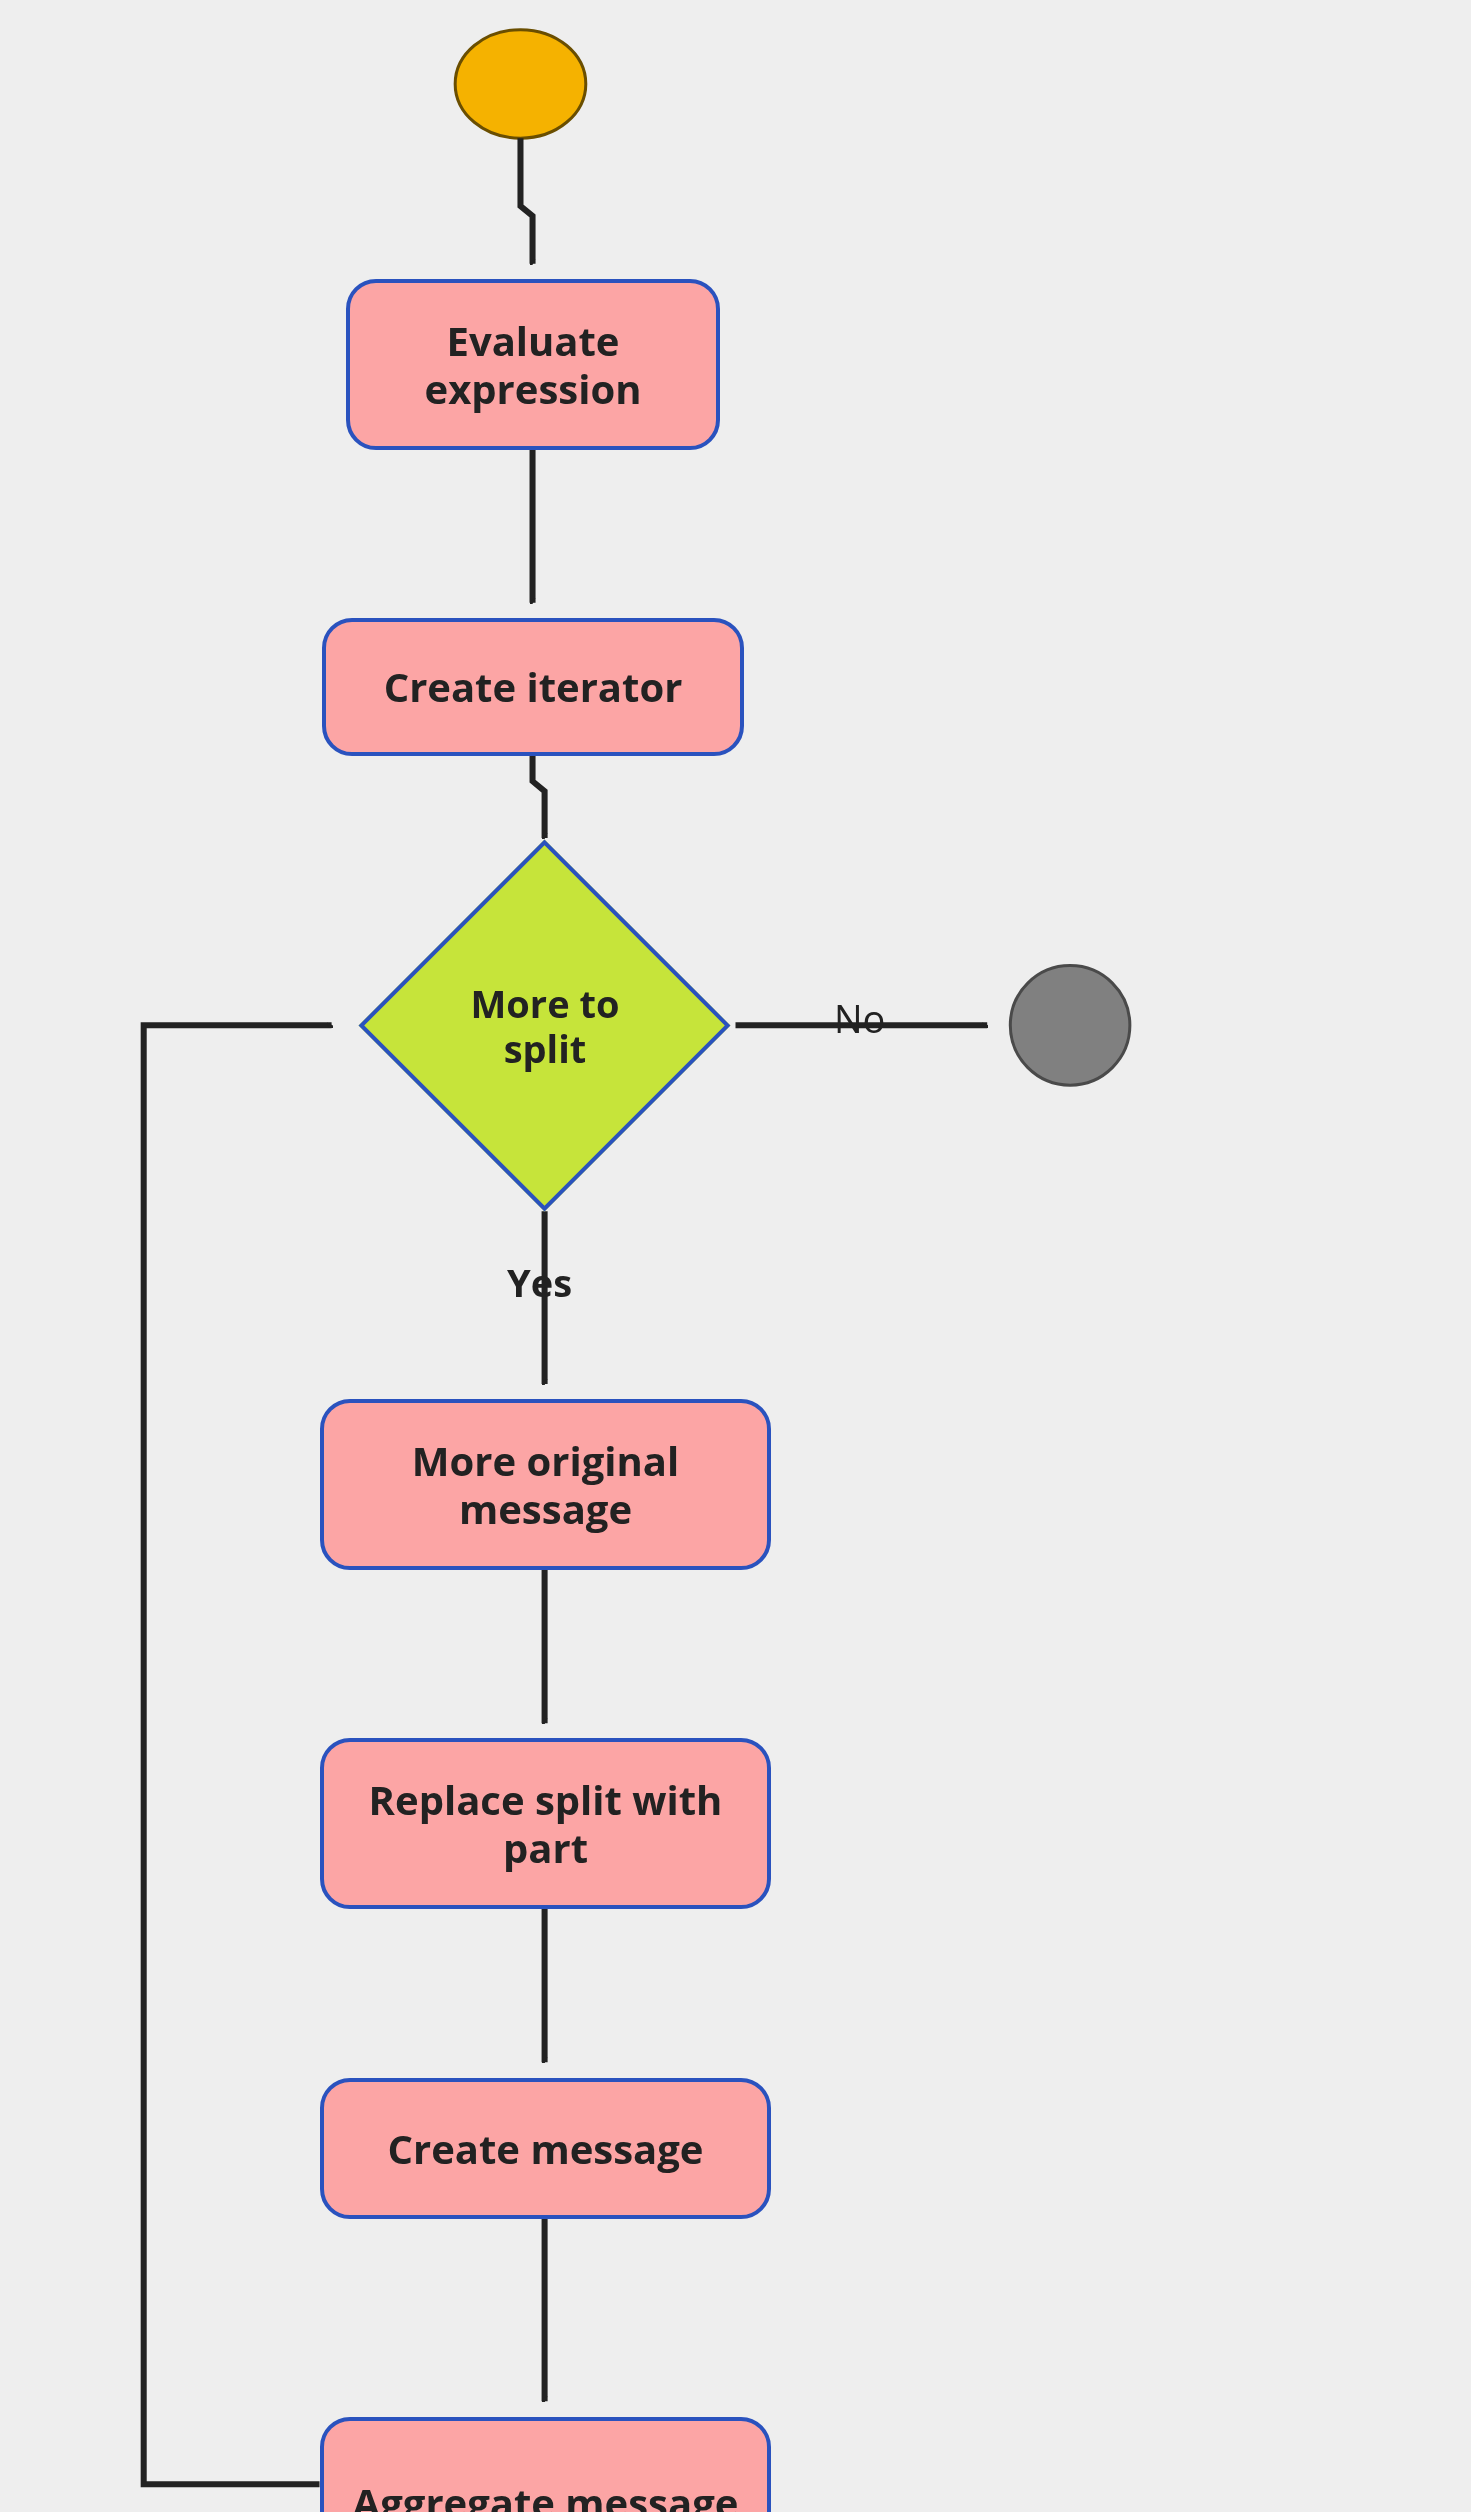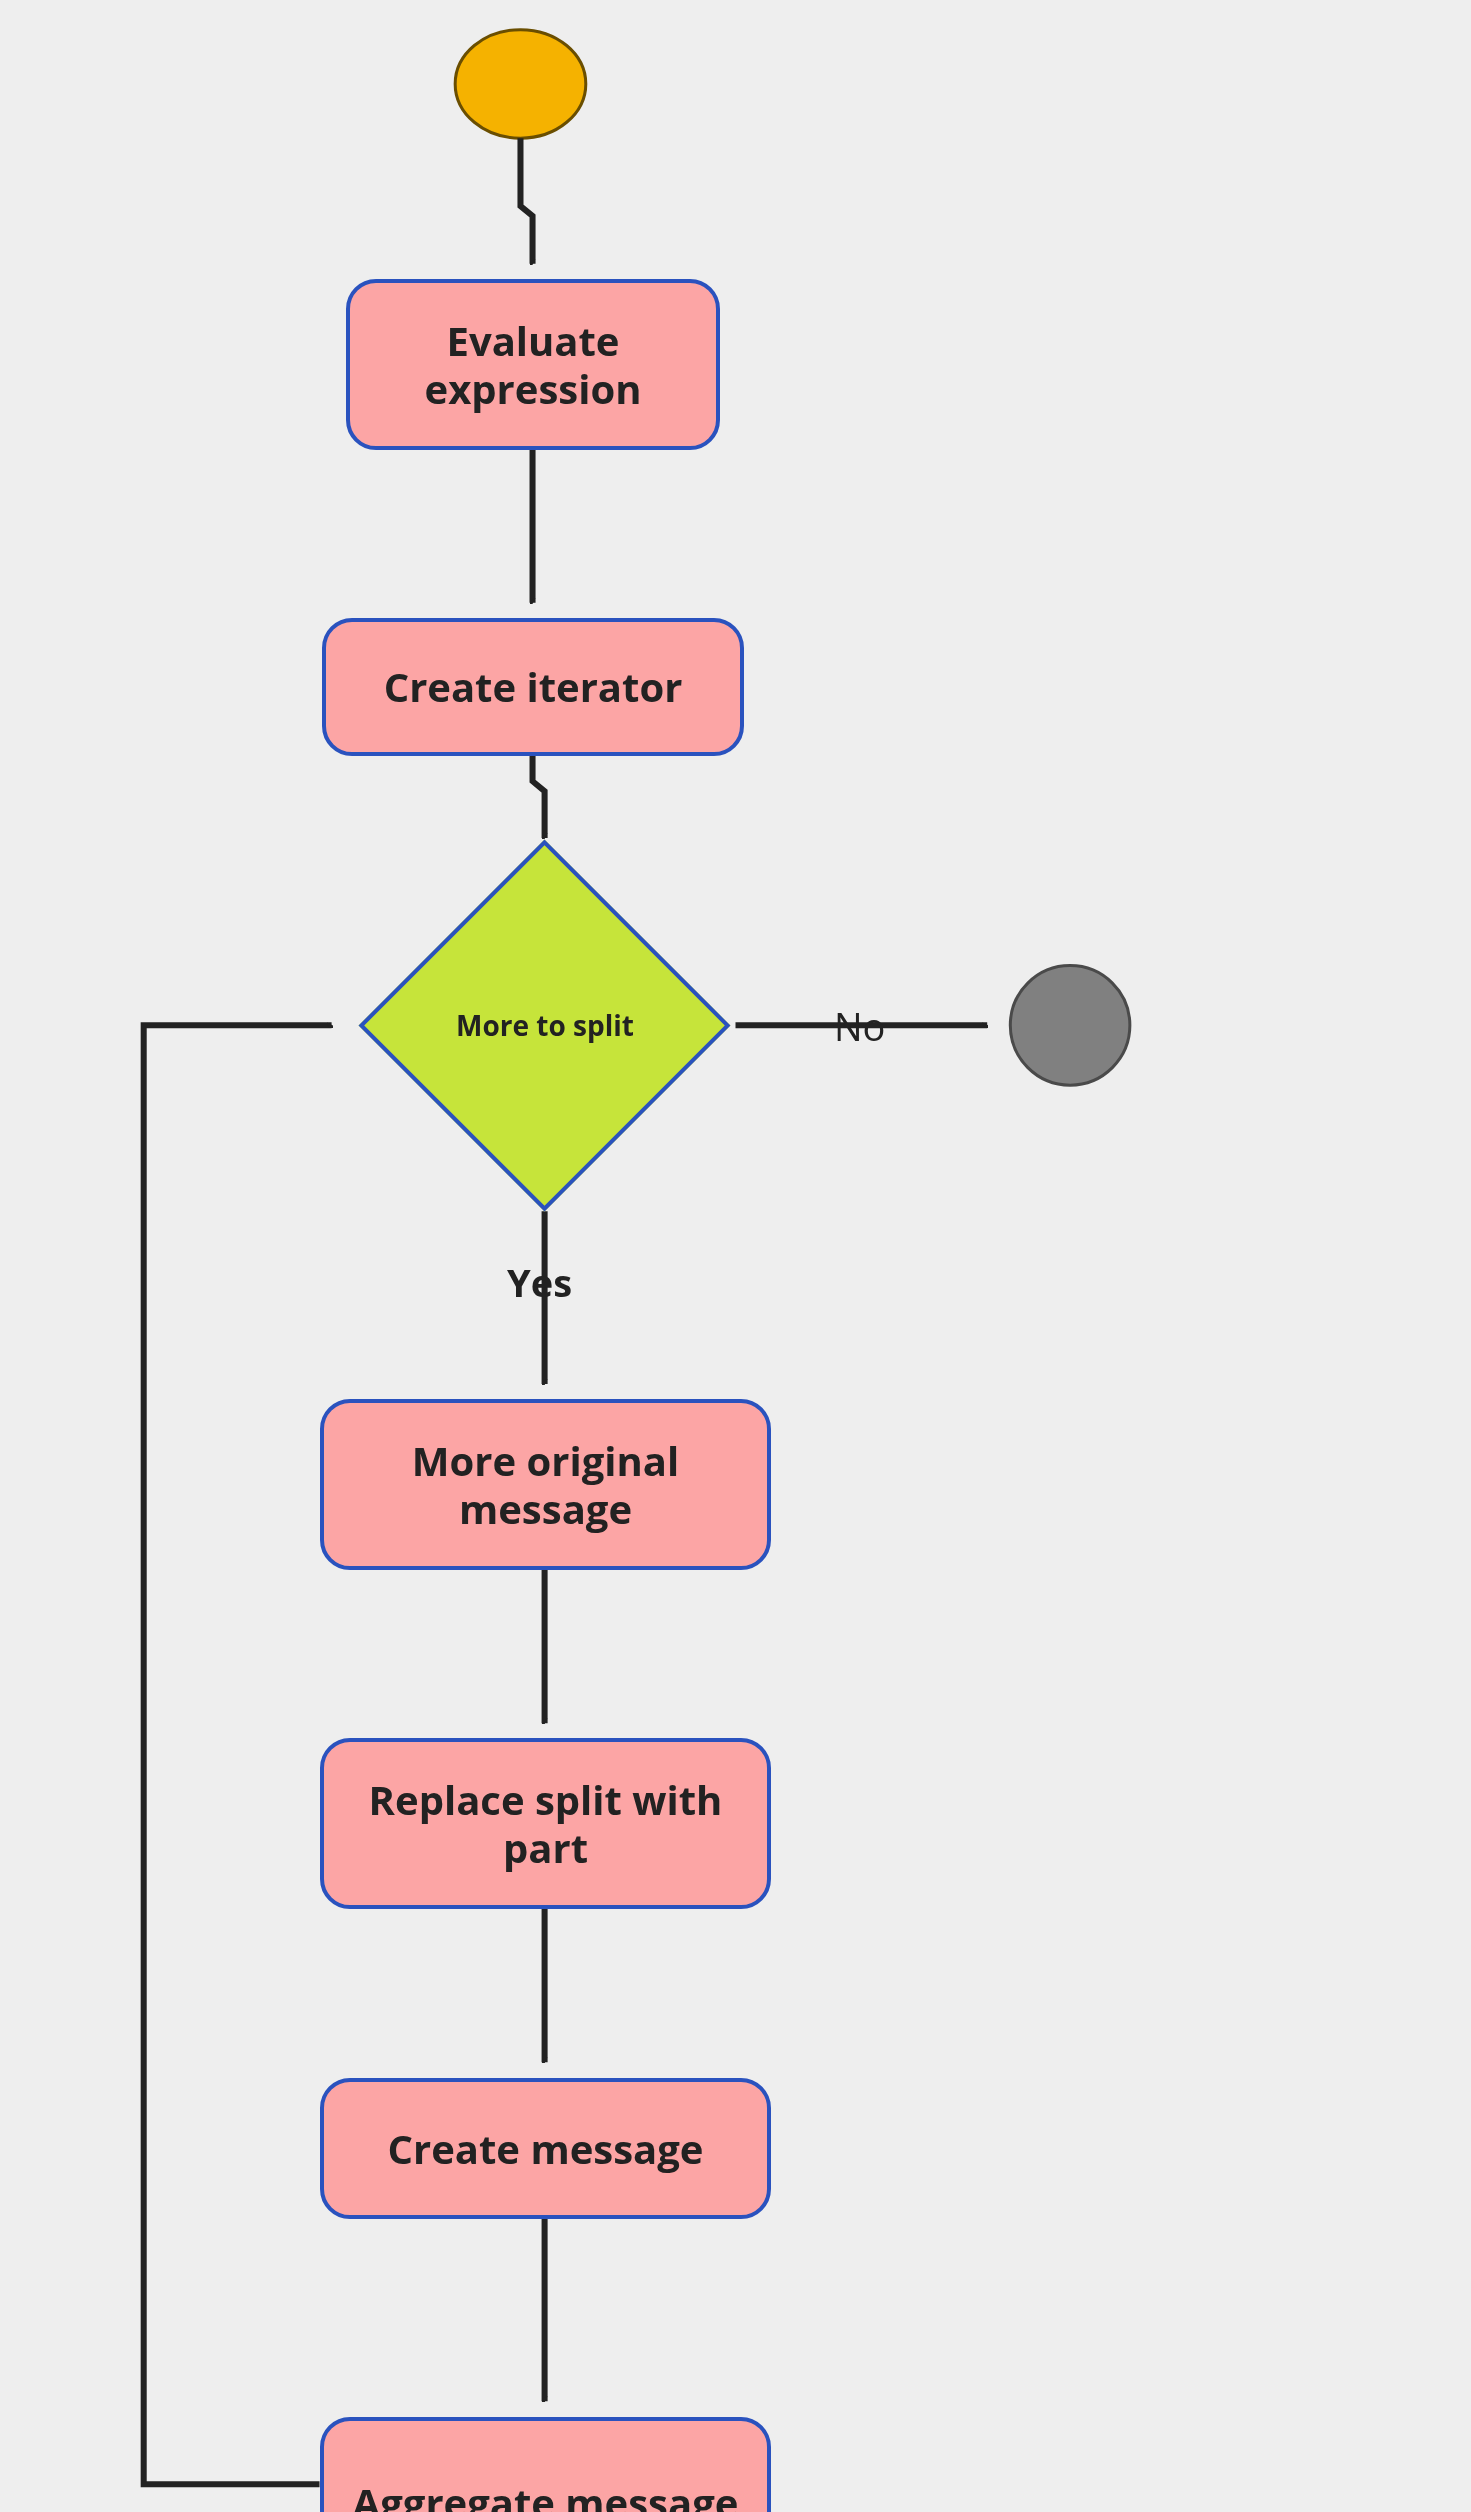--- a/index.html
+++ b/index.html
@@ -49,21 +49,21 @@
   .diamond-text {
     position: absolute;
     width: 100%;
     height: 100%;
     display: flex;
     align-items: center;
     justify-content: center;
     text-align: center;
     font-weight: 700;
     color: #222;
-    font-size: 28px;
+    font-size: 38px;
     line-height: 1.18;
   }
   .edge-label {
     position: absolute;
     color: #222;
     font-size: 38px;
   }
   svg.arrows {
     position: absolute;
     left: 0;
@@ -142,18 +142,18 @@
   </div>
 
   <div class="box" style="left:320px; top:2078px; width:451px; height:141px;">
     <span>Create message</span>
   </div>
 
   <div class="box" style="left:320px; top:2417px; width:451px; height:171px;">
     <span>Aggregate message</span>
   </div>
 
-  <div class="edge-label" style="left:834px; top:992px;margin-top:8px;">No</div>
+  <div class="edge-label" style="left:834px; top:992px;">No</div>
 
   <div class="edge-label" style="left:507px; top:1256px;font-weight:bold;">Yes</div>
 
 </div>
 
 
 </body></html>

